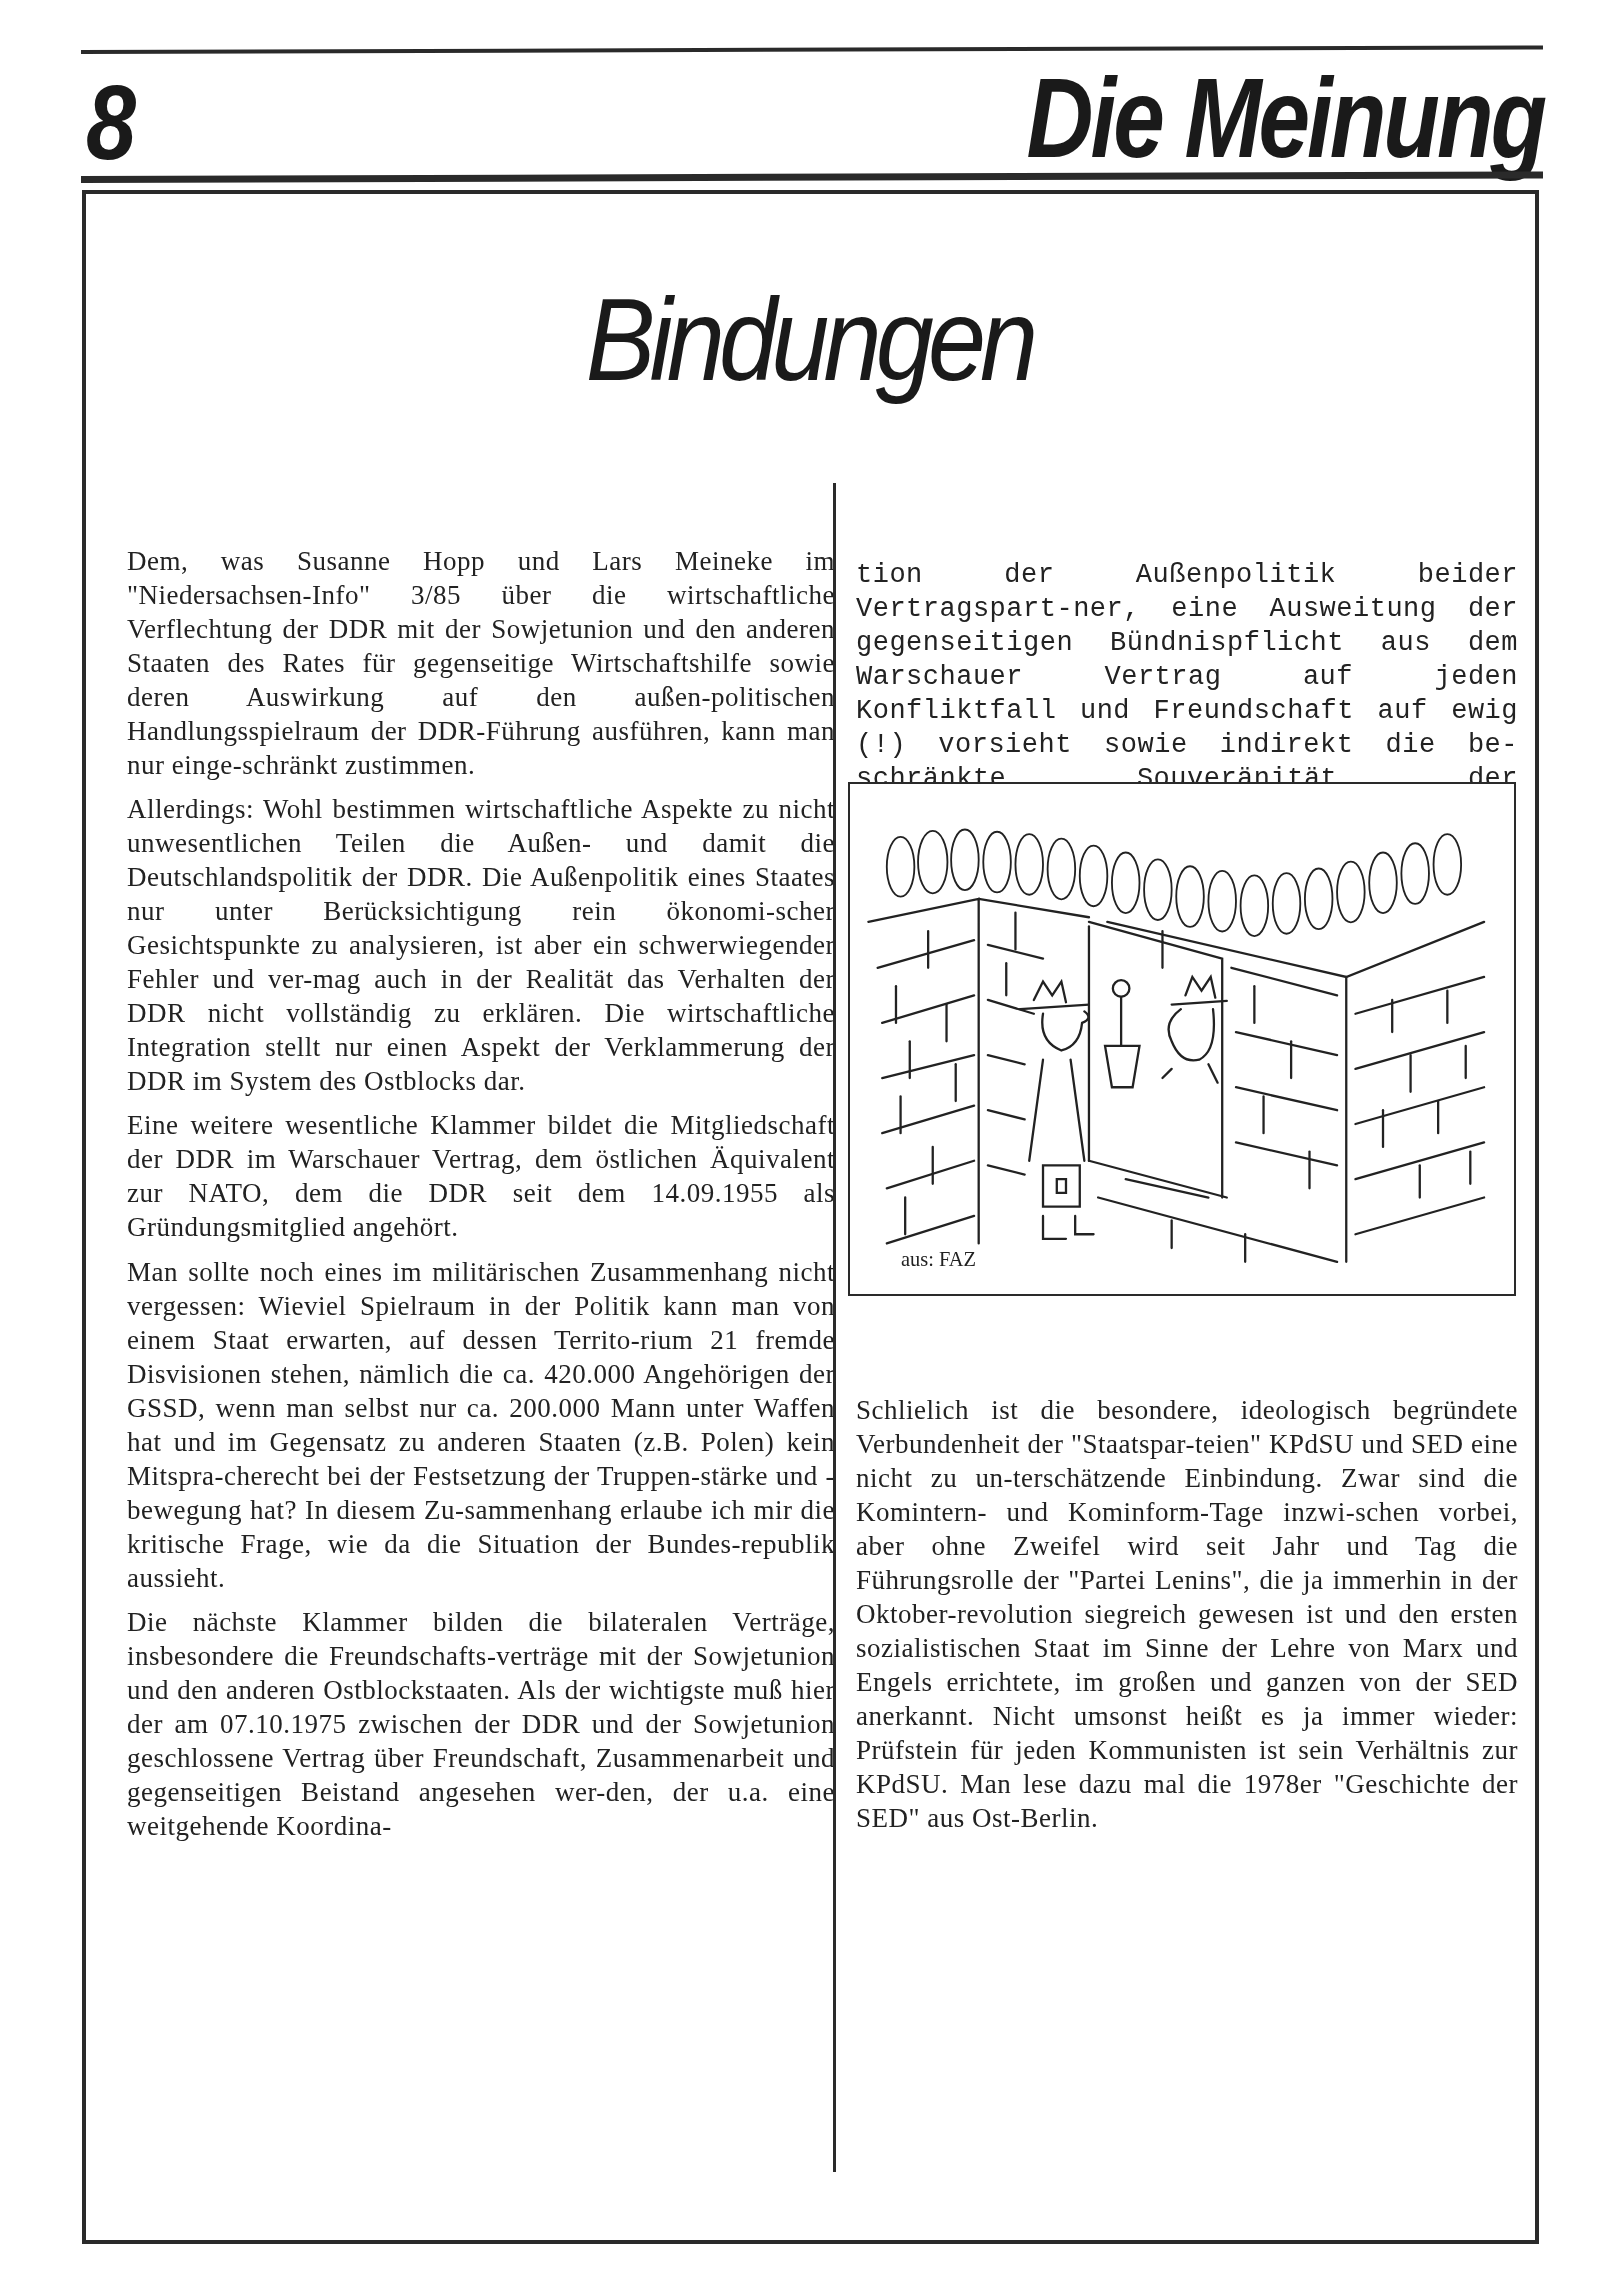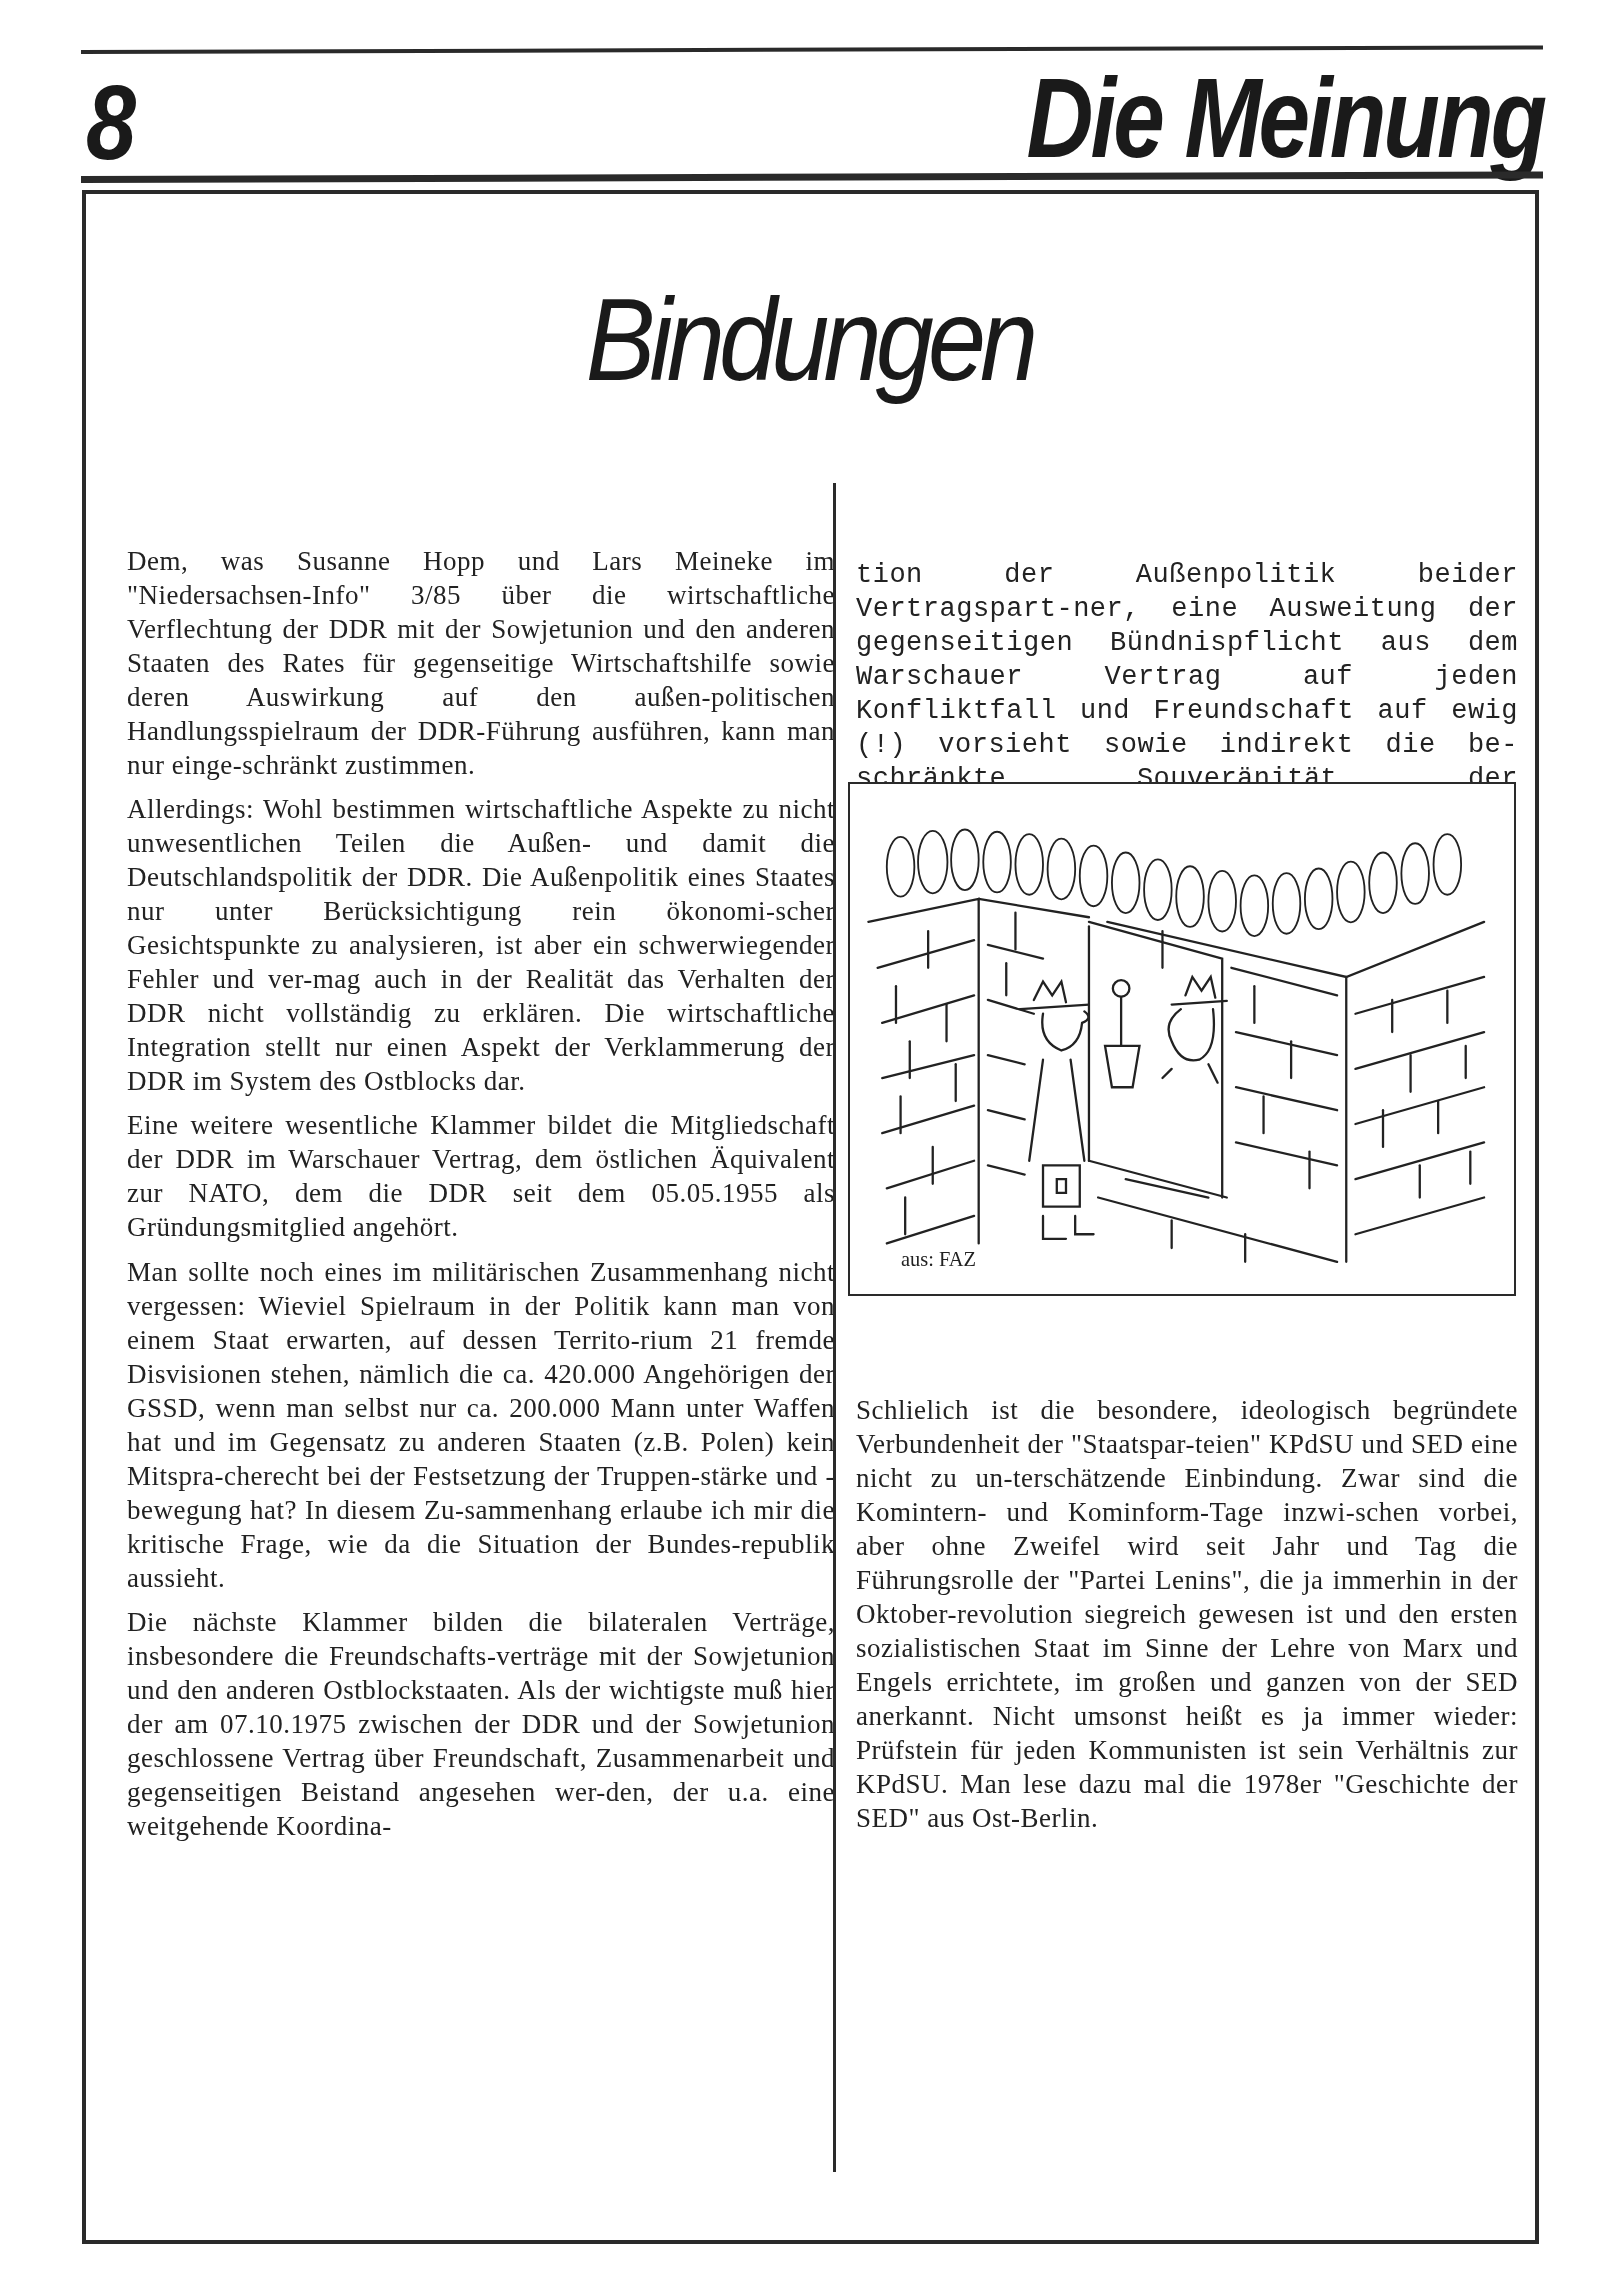--- a/index.html
+++ b/index.html
@@ -57,21 +57,21 @@
 <div class="masthead">Die Meinung</div>
 <div class="rule-double-1"></div>
 
 <div class="frame"></div>
 
 <h1 class="headline" style="margin:0;font-weight:normal;">Bindungen</h1>
 
 <div class="col col-left">
   <p>Dem, was Susanne Hopp und Lars Meineke im "Niedersachsen-Info" 3/85 über die wirtschaftliche Verflechtung der DDR mit der Sowjetunion und den anderen Staaten des Rates für gegenseitige Wirtschaftshilfe sowie deren Auswirkung auf den außen-politischen Handlungsspielraum der DDR-Führung ausführen, kann man nur einge-schränkt zustimmen.</p>
   <p>Allerdings: Wohl bestimmen wirtschaftliche Aspekte zu nicht unwesentlichen Teilen die Außen- und damit die Deutschlandspolitik der DDR. Die Außenpolitik eines Staates nur unter Berücksichtigung rein ökonomi-scher Gesichtspunkte zu analysieren, ist aber ein schwerwiegender Fehler und ver-mag auch in der Realität das Verhalten der DDR nicht vollständig zu erklären. Die wirtschaftliche Integration stellt nur einen Aspekt der Verklammerung der DDR im System des Ostblocks dar.</p>
-  <p>Eine weitere wesentliche Klammer bildet die Mitgliedschaft der DDR im Warschauer Vertrag, dem östlichen Äquivalent zur NATO, dem die DDR seit dem 05.05.1955 als Gründungsmitglied angehört.</p>
+  <p>Eine weitere wesentliche Klammer bildet die Mitgliedschaft der DDR im Warschauer Vertrag, dem östlichen Äquivalent zur NATO, dem die DDR seit dem 14.09.1955 als Gründungsmitglied angehört.</p>
   <p>Man sollte noch eines im militärischen Zusammenhang nicht vergessen: Wieviel Spielraum in der Politik kann man von einem Staat erwarten, auf dessen Territo-rium 21 fremde Disvisionen stehen, nämlich die ca. 420.000 Angehörigen der GSSD, wenn man selbst nur ca. 200.000 Mann unter Waffen hat und im Gegensatz zu anderen Staaten (z.B. Polen) kein Mitspra-cherecht bei der Festsetzung der Truppen-stärke und -bewegung hat? In diesem Zu-sammenhang erlaube ich mir die kritische Frage, wie da die Situation der Bundes-republik aussieht.</p>
   <p>Die nächste Klammer bilden die bilateralen Verträge, insbesondere die Freundschafts-verträge mit der Sowjetunion und den anderen Ostblockstaaten. Als der wichtigste muß hier der am 07.10.1975 zwischen der DDR und der Sowjetunion geschlossene Vertrag über Freundschaft, Zusammenarbeit und gegenseitigen Beistand angesehen wer-den, der u.a. eine weitgehende Koordina-</p>
 </div>
 
 <div class="col-divider"></div>
 
 <div class="col col-right-top">
   <p>tion der Außenpolitik beider Vertragspart-ner, eine Ausweitung der gegenseitigen Bündnispflicht aus dem Warschauer Vertrag auf jeden Konfliktfall und Freundschaft auf ewig (!) vorsieht sowie indirekt die be-schränkte Souveränität der sozialistischen Staaten im Sinne der Breschnew-Doktrin anerkennt.</p>
 </div>
 

